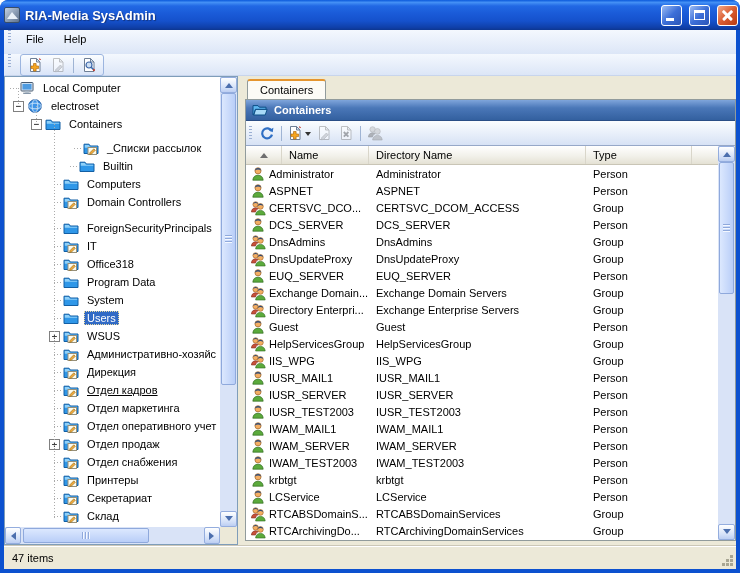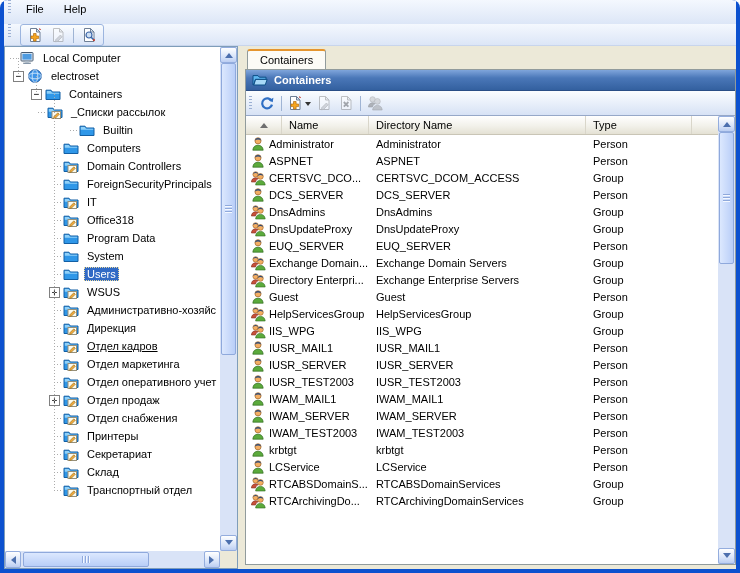--- a/index.html
+++ b/index.html
@@ -112,20 +112,33 @@
   .statusbar{height:24px;flex:none;display:flex;align-items:center;padding:0 8px;background:#ECE9D8;
     border-top:1px solid #CBC7B8;box-shadow:inset 0 1px 0 #fff;position:relative}
   .rgrip{position:absolute;right:3px;bottom:3px;width:3px;height:3px;background:#A8A693;
     box-shadow:-4px 0 0 #A8A693,0 -4px 0 #A8A693,-8px 0 0 #A8A693,-4px -4px 0 #A8A693,0 -8px 0 #A8A693}
 </style>
 </head>
 <body>
 
 <div class="window">
 
+  <div class="titlebar">
+    <span class="app-icon"></span>
+    <span class="title">RIA-Media SysAdmin</span>
+    <button class="wbtn">
+        <span class="g-min"></span>
+      </button>
+    <button class="wbtn">
+        <span class="g-max"></span>
+      </button>
+    <button class="wbtn close">
+        <span class="g-x"></span>
+      </button>
+  </div>
 
   <div class="menubar">
     <span class="grip"></span>
     <span class="menu-item">File</span>
     <span class="menu-item">Help</span>
   </div>
 
   <div class="toolbar">
     <span class="grip"></span>
     <span class="tb-group" id="main-toolbar-group">
@@ -184,21 +197,21 @@
             <span class="tlabel">electroset</span>
           </div>
           <div class="trow" style="padding-left: 26px;">
             <span class="exp">−</span>
             <span class="ticon icon16"><svg width="16" height="16" viewBox="0 0 16 16">
                 <path d="M1 4.2h5l1.4 1.8H15v7.5H1z" fill="#2F97E8" stroke="#135FA4"></path>
                 <path d="M1.8 5h3.9l1.3 1.8h7.2v1H1.8z" fill="#8FD0F8"></path>
               </svg></span>
             <span class="tlabel">Containers</span>
           </div>
-          <div class="trow" style="padding-left: 28px;">
+          <div class="trow" style="padding-left: 64px; margin-top: 6px;">
             <span class="hstub"></span>
             <span class="ticon icon16"><svg width="16" height="16" viewBox="0 0 16 16">
                 <path d="M1 4.2h5l1.4 1.8H15v7.5H1z" fill="#2F97E8" stroke="#135FA4"></path>
                 <path d="M1.8 5h3.9l1.3 1.8h7.2v1H1.8z" fill="#8FD0F8"></path>
                 <rect x="5" y="7.5" width="8.5" height="7" fill="#FCFBEE" stroke="#97907A"></rect>
                 <path d="M7 12.6l3.8-3.8 1.5 1.5-3.8 3.8-1.9.4z" fill="#F2A93B" stroke="#8A6A20" stroke-width="0.6"></path>
               </svg></span>
             <span class="tlabel">_Списки рассылок</span>
           </div>
           <div class="trow" style="padding-left: 60px;">
@@ -220,21 +233,21 @@
           <div class="trow" style="padding-left: 44px;">
             <span class="hstub"></span>
             <span class="ticon icon16"><svg width="16" height="16" viewBox="0 0 16 16">
                 <path d="M1 4.2h5l1.4 1.8H15v7.5H1z" fill="#2F97E8" stroke="#135FA4"></path>
                 <path d="M1.8 5h3.9l1.3 1.8h7.2v1H1.8z" fill="#8FD0F8"></path>
                 <rect x="5" y="7.5" width="8.5" height="7" fill="#FCFBEE" stroke="#97907A"></rect>
                 <path d="M7 12.6l3.8-3.8 1.5 1.5-3.8 3.8-1.9.4z" fill="#F2A93B" stroke="#8A6A20" stroke-width="0.6"></path>
               </svg></span>
             <span class="tlabel">Domain Controllers</span>
           </div>
-          <div class="trow" style="padding-left: 44px;">
+          <div class="trow" style="padding-left: 44px; margin-top: 8px;">
             <span class="hstub"></span>
             <span class="ticon icon16"><svg width="16" height="16" viewBox="0 0 16 16">
                 <path d="M1 4.2h5l1.4 1.8H15v7.5H1z" fill="#2F97E8" stroke="#135FA4"></path>
                 <path d="M1.8 5h3.9l1.3 1.8h7.2v1H1.8z" fill="#8FD0F8"></path>
               </svg></span>
             <span class="tlabel">ForeignSecurityPrincipals</span>
           </div>
           <div class="trow" style="padding-left: 44px;">
             <span class="hstub"></span>
             <span class="ticon icon16"><svg width="16" height="16" viewBox="0 0 16 16">
@@ -824,14 +837,18 @@
             <div class="sb-btn">
                 <span class="tri down"></span>
               </div>
           </div>
         </div>
       </div>
     </div>
 
   </div>
 
+  <div class="statusbar">
+    <span>47 items</span>
+    <span class="rgrip"></span>
+  </div>
 
 </div>
 
 </body></html>

